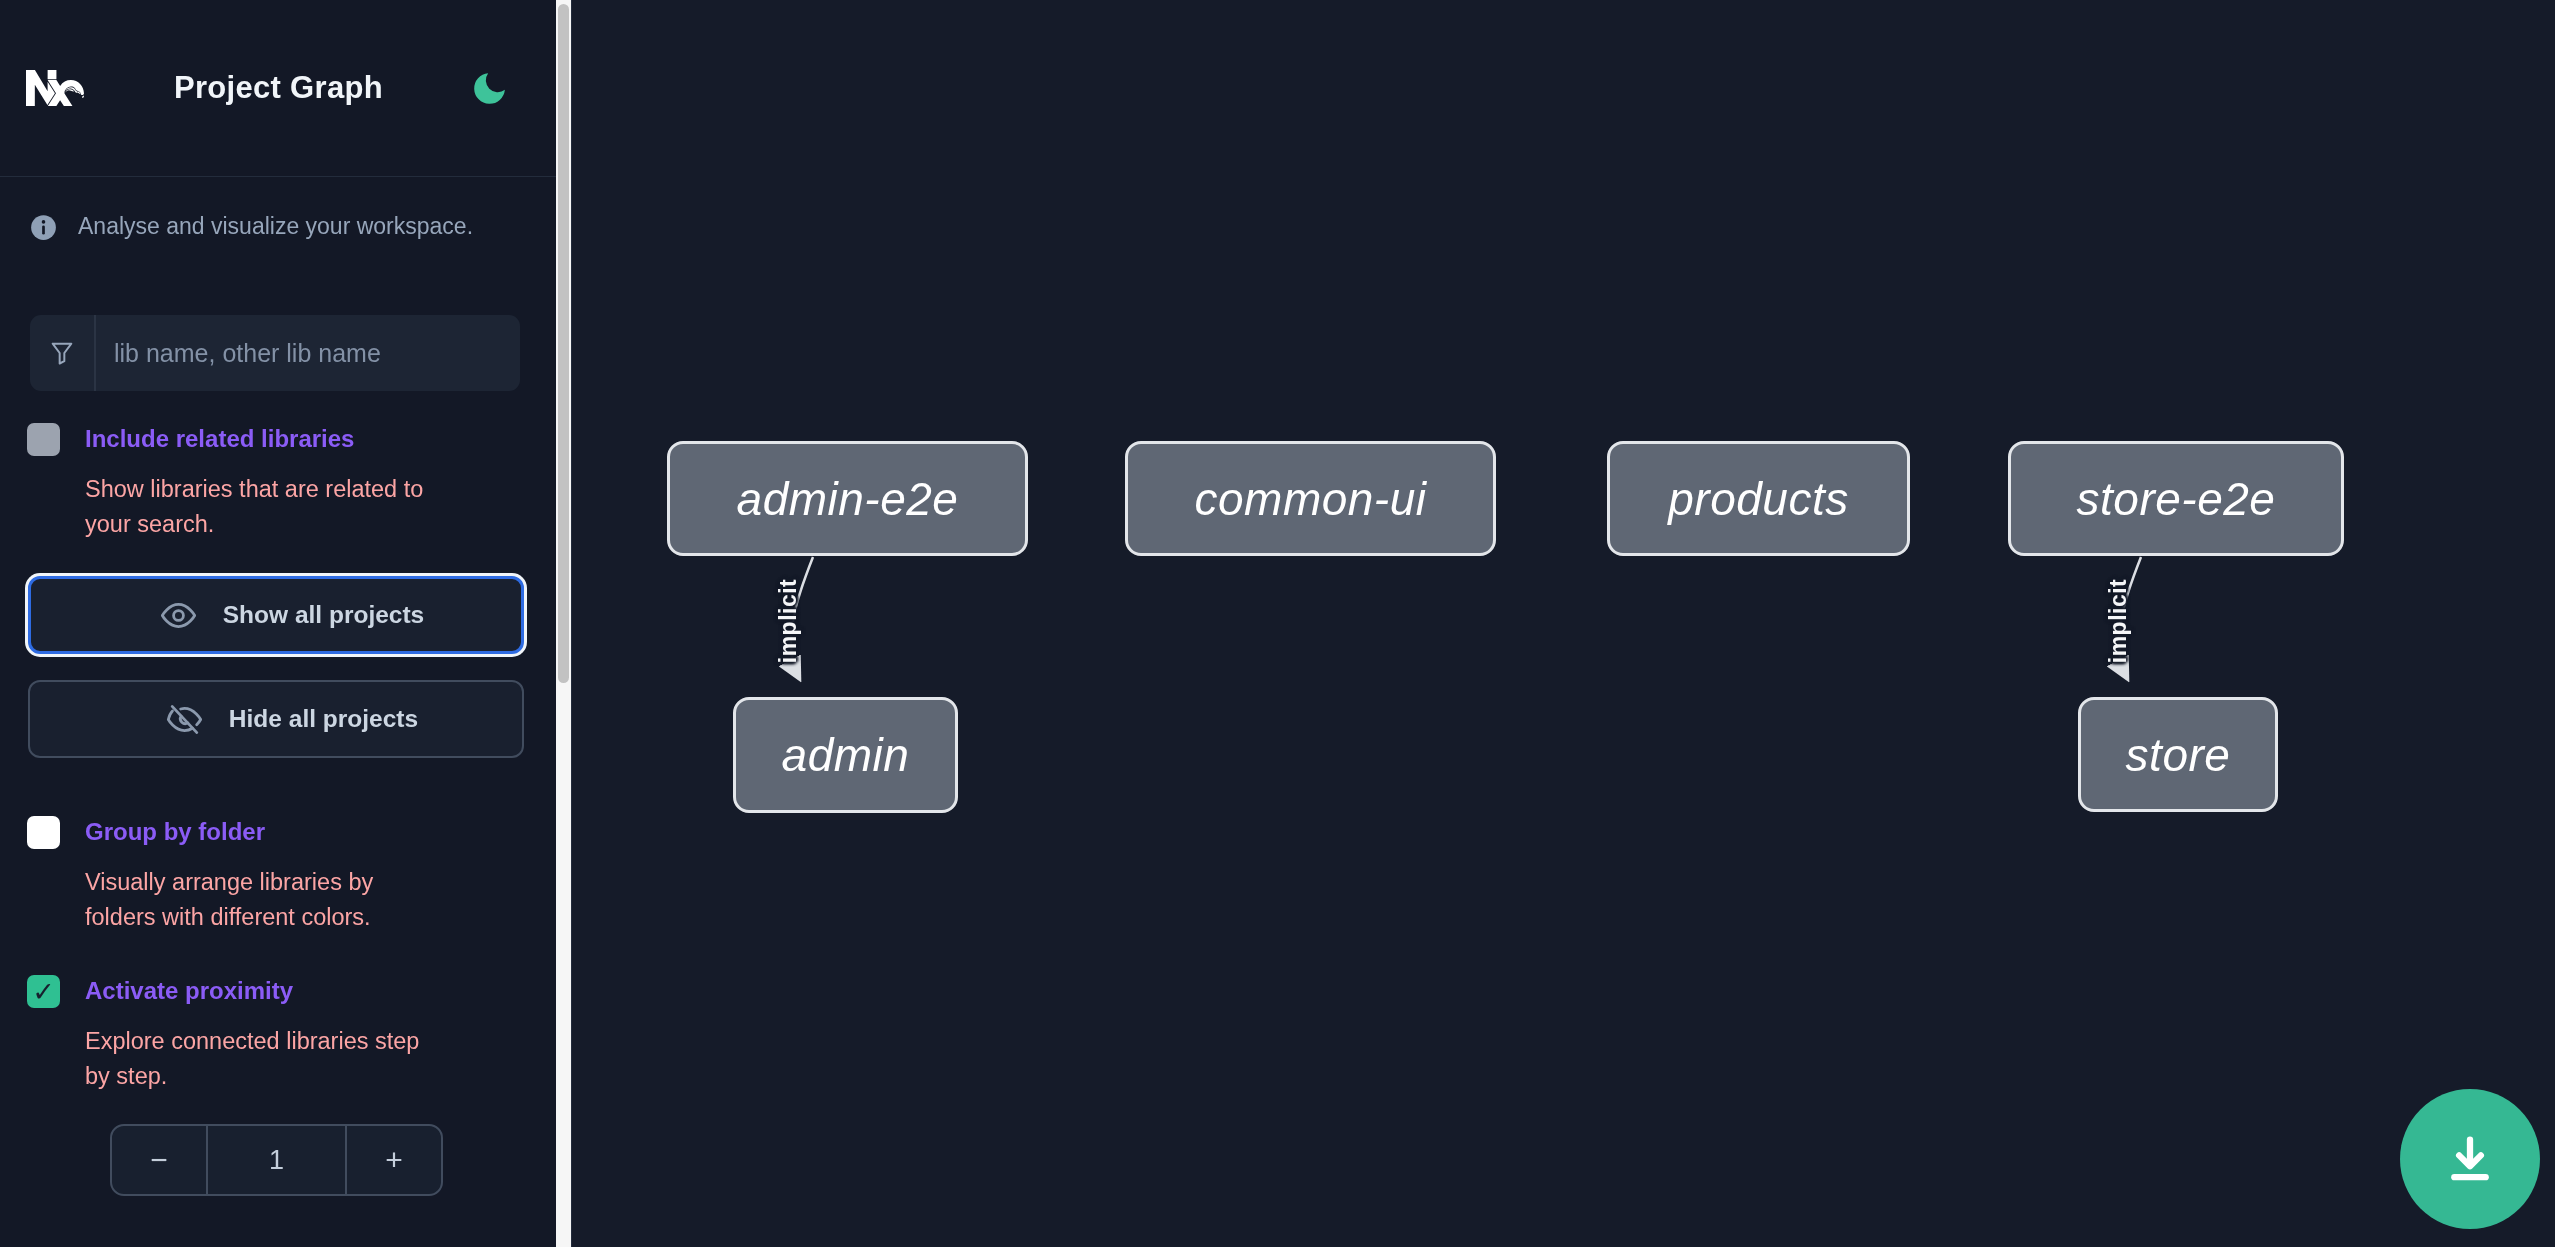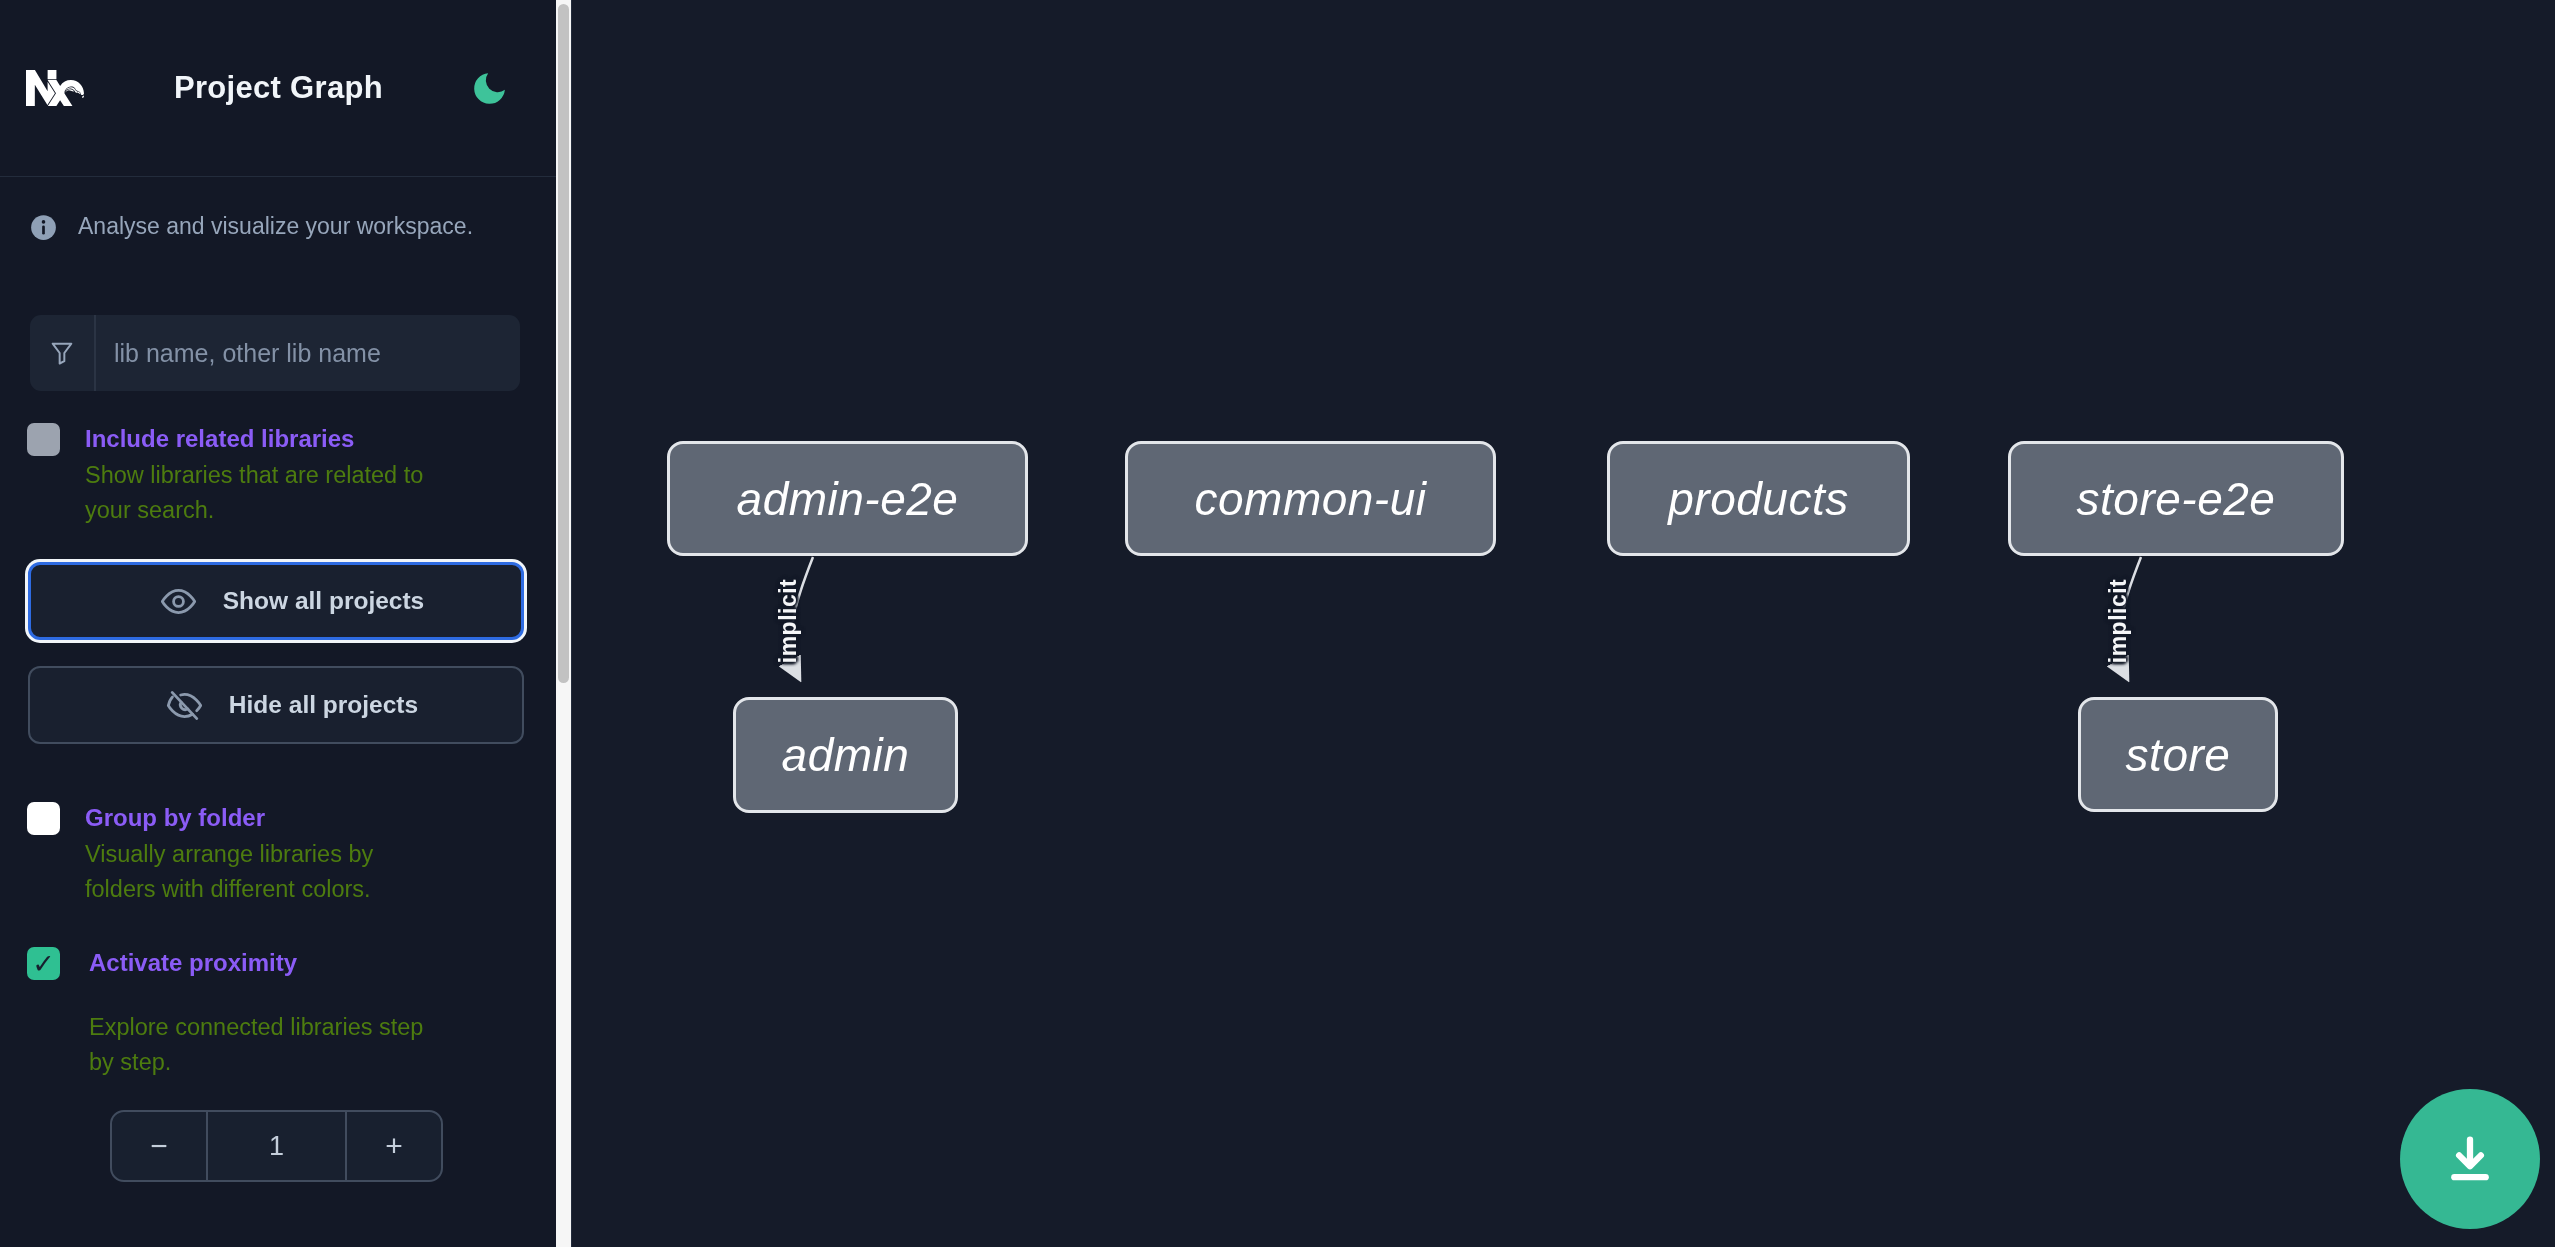--- a/index.html
+++ b/index.html
@@ -30,30 +30,30 @@
   .filter input::placeholder{color:#8391a6;}
 
   .check-block{margin:30px 36px 0 27px;display:grid;grid-template-columns:34px 1fr;column-gap:24px;}
   .cb{width:33px;height:33px;border-radius:7px;margin-top:2px;position:relative;box-sizing:border-box;cursor:pointer;}
   .cb-muted{background:#9ca3af;}
   .cb-white{background:#ffffff;}
   .cb.checked{background:#2fc092;}
   .cb.checked::after{content:"✓";position:absolute;left:0;top:0;width:100%;height:100%;
     display:flex;align-items:center;justify-content:center;color:#17202e;font-size:27px;font-weight:700;}
   .cb-label{font-size:24px;font-weight:700;color:#8b5cf6;line-height:36px;cursor:pointer;}
-  .cb-desc{grid-column:2;font-size:23.5px;color:#4d7c0f;line-height:35px;margin-top:1px;white-space:pre-line;}
+  .cb-desc{grid-column:2;font-size:23.5px;color:#fca5a5;line-height:35px;margin-top:15px;white-space:pre-line;}
 
   .btn{margin:34px 32px 0 28px;height:78px;flex:none;border-radius:12px;background:#19202f;border:2px solid #414c5e;
     display:flex;align-items:center;padding:0 0 0 32px;gap:26px;color:#ccd6e2;font-size:24.5px;font-weight:600;
     font-family:inherit;cursor:pointer;text-align:left;justify-content:center;}
   .btn.focused{border:3px solid #2e6be2;box-shadow:0 0 0 3px #f1f5f9;}
   .btn svg{width:37px;height:37px;stroke:#8b99ad;fill:none;stroke-width:1.8;stroke-linecap:round;stroke-linejoin:round;flex:none;}
   .btn-hide{margin-top:26px;}
   .group-block{margin-top:56px;}
-  .prox-block{margin-top:38px;gap:28px;}
+  .prox-block{margin-top:38px;}
 
   .stepper{margin:30px 0 0 110px;width:333px;height:72px;flex:none;border:2px solid #414c5e;border-radius:14px;
     display:flex;color:#c4cedb;box-sizing:border-box;background:#18202f;}
   .step-btn{width:96px;display:flex;align-items:center;justify-content:center;font-size:30px;cursor:pointer;
     background:none;border:none;color:#c4cedb;font-family:inherit;}
   .step-minus{border-right:2px solid #414c5e;}
   .step-plus{border-left:2px solid #414c5e;}
   .step-value{flex:1;display:flex;align-items:center;justify-content:center;font-size:27px;}
 
   

